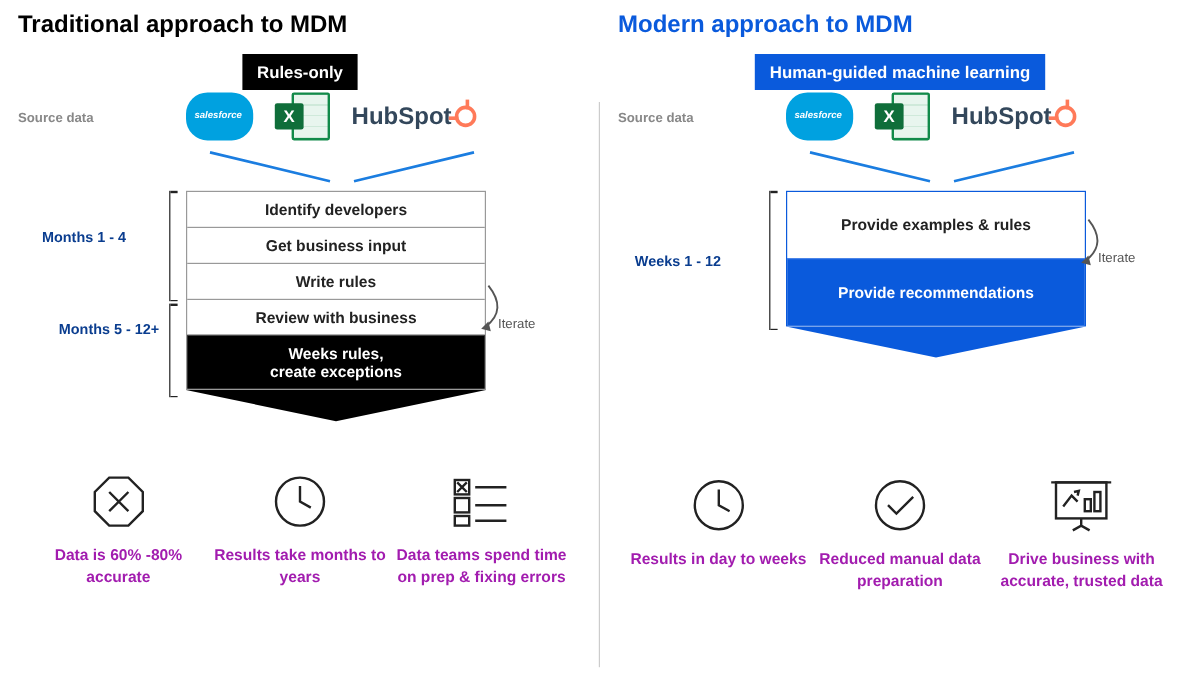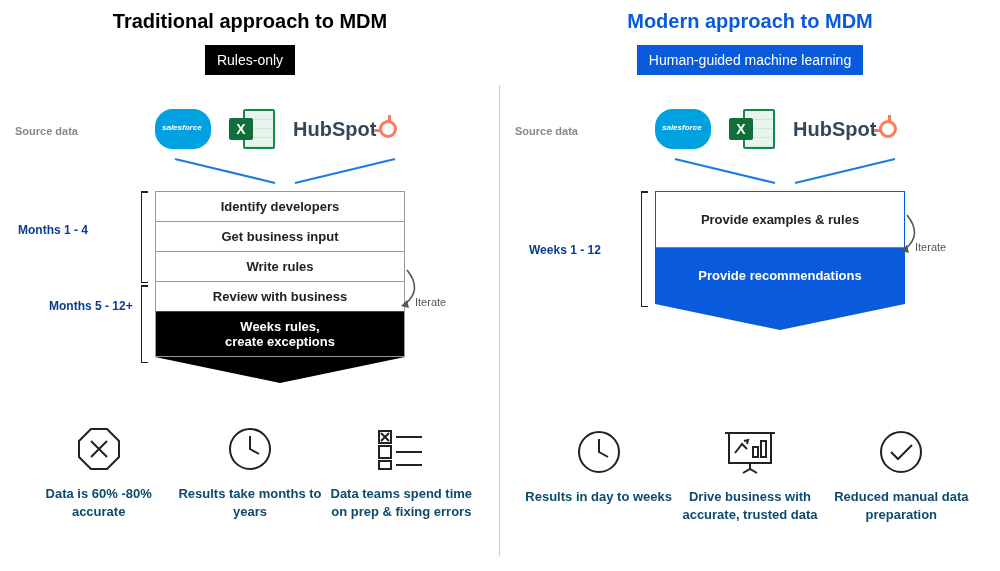--- a/index.html
+++ b/index.html
@@ -1,22 +1,22 @@
 <!DOCTYPE html>
 <html><head>
 <meta charset="utf-8">
 <style>
 * { box-sizing: border-box; margin: 0; padding: 0; }
 body { font-family: -apple-system, BlinkMacSystemFont, "Segoe UI", Arial, sans-serif; width: 1000px; height: 571px; background: #fff; position: relative; }
 .container { display: flex; width: 100%; height: 100%; }
 .divider { position: absolute; left: 499px; top: 85px; bottom: 15px; width: 1px; background: #ccc; }
 .panel { width: 500px; padding: 10px 15px; position: relative; }
-.title { text-align: center; font-size: 20px; font-weight: 700; margin-bottom: 12px; }
+.title { text-align: left; font-size: 20px; font-weight: 700; margin-bottom: 12px; }
 .title.blue { color: #0a5adc; }
-.badge { margin: 0 auto 32px; text-align: center; padding: 7px 12px; color: #fff; font-weight: 400; font-size: 14px; width: fit-content; }
+.badge { margin: 0 auto 0; text-align: center; padding: 7px 12px; color: #fff; font-weight: 700; font-size: 14px; width: fit-content; }
 .badge.black { background: #000; }
 .badge.blue { background: #0a5adc; }
 .source-row { position: relative; height: 56px; }
 .source-label { position: absolute; left: 0; top: 18px; font-size: 11px; color: #888; font-weight: 600; }
 .logos { position: absolute; left: 140px; top: 0; display: flex; align-items: center; gap: 18px; }
 .sf-logo { width: 56px; height: 40px; background: #00a1e0; border-radius: 18px; position: relative; }
 .sf-logo::before { content: "salesforce"; position: absolute; color: #fff; font-size: 8px; font-style: italic; font-weight: 600; top: 14px; left: 7px; }
 .xl-logo { width: 46px; height: 44px; position: relative; }
 .xl-logo .doc { position: absolute; right: 0; top: 2px; width: 32px; height: 40px; background: #128a4a; border-radius: 2px; }
 .xl-logo .doc::after { content:""; position:absolute; inset:2px; background: repeating-linear-gradient(#e8f5ee 0 8px, #cfe9da 8px 9px); }
@@ -39,21 +39,21 @@
 .step.dark { background: #000; color: #fff; border-top-color: #444; }
 .step.bluebg { background: #0a5adc; color: #fff; border-top-color: #4a84e8; }
 .modern .steps { border: 1px solid #0a5adc; }
 .modern .step { padding: 20px 4px; }
 .funnel-bottom { margin-left: 140px; width: 250px; height: 28px; }
 .iterate { position: absolute; font-size: 11px; color: #555; }
 .iterate svg { position: absolute; }
 .outcomes { display: flex; justify-content: space-around; margin-top: 34px; padding: 0 8px; }
 .outcome { width: 150px; text-align: center; }
 .outcome .ic { height: 52px; display: flex; align-items: center; justify-content: center; margin-bottom: 10px; }
-.outcome .txt { font-size: 13px; font-weight: 700; line-height: 1.35; color: #0c4a6e; }
+.outcome .txt { font-size: 13px; font-weight: 700; line-height: 1.35; color: #a21caf; }
 </style>
 </head>
 <body>
 
 <div class="container">
   <div class="divider"></div>
 
   <div class="panel traditional">
     <div class="title">Traditional approach to MDM</div>
     <div class="badge black">Rules-only</div>
@@ -70,21 +70,21 @@
             <span class="gear"></span>
           </div>
       </div>
     </div>
     <div class="funnel-lines">
       <svg width="260" height="34">
           <path d="M20 2 L120 26 M240 2 L140 26" stroke="#1b7de0" stroke-width="2.2" fill="none"></path>
         </svg>
     </div>
     <div class="steps-wrap">
-      <span class="timeline-label" style="left:3px; top:32px;">Months 1 - 4</span>
+      <span class="timeline-label" style="left:20px; top:32px;">Months 1 - 4</span>
       <span class="timeline-label" style="left:2px; top:108px;padding-left:32px;">Months 5 - 12+</span>
       <div class="bracket" style="left:126px; top:0; height:92px;"></div>
       <div class="bracket" style="left:126px; top:94px; height:78px;"></div>
       <div class="steps">
         <div class="step">Identify developers</div>
         <div class="step">Get business input</div>
         <div class="step">Write rules</div>
         <div class="step">Review with business</div>
         <div class="step dark" style="white-space:pre-line">Weeks rules,
 create exceptions</div>
@@ -181,36 +181,36 @@
         <div class="ic">
             <svg width="46" height="46">
               <circle cx="23" cy="23" r="20" fill="none" stroke="#222" stroke-width="2"></circle>
               <path d="M23 10 L23 23 L32 28" stroke="#222" stroke-width="2" fill="none"></path>
             </svg>
           </div>
         <div class="txt">Results in day to weeks</div>
       </div>
       <div class="outcome">
         <div class="ic">
+            <svg width="46" height="46">
+              <circle cx="23" cy="23" r="20" fill="none" stroke="#222" stroke-width="2"></circle>
+              <path d="M13 23 L20 30 L34 16" stroke="#222" stroke-width="2" fill="none"></path>
+            </svg>
+          </div>
+        <div class="txt">Reduced manual data preparation</div>
+      </div>
+      <div class="outcome">
+        <div class="ic">
             <svg width="54" height="46">
               <rect x="6" y="4" width="42" height="30" fill="none" stroke="#222" stroke-width="2"></rect>
               <line x1="2" y1="4" x2="52" y2="4" stroke="#222" stroke-width="2"></line>
               <path d="M27 34 L27 40 M20 44 L27 40 L34 44" stroke="#222" stroke-width="2" fill="none"></path>
               <path d="M12 24 L19 15 L24 20" stroke="#222" stroke-width="2" fill="none"></path>
               <path d="M21 12 L25 11 L24 15" stroke="#222" stroke-width="2" fill="none"></path>
               <rect x="30" y="18" width="5" height="10" fill="none" stroke="#222" stroke-width="2"></rect>
               <rect x="38" y="12" width="5" height="16" fill="none" stroke="#222" stroke-width="2"></rect>
             </svg>
           </div>
         <div class="txt">Drive business with accurate, trusted data</div>
       </div>
-      <div class="outcome">
-        <div class="ic">
-            <svg width="46" height="46">
-              <circle cx="23" cy="23" r="20" fill="none" stroke="#222" stroke-width="2"></circle>
-              <path d="M13 23 L20 30 L34 16" stroke="#222" stroke-width="2" fill="none"></path>
-            </svg>
-          </div>
-        <div class="txt">Reduced manual data preparation</div>
-      </div>
     </div>
   </div>
 </div>
 
 </body></html>

